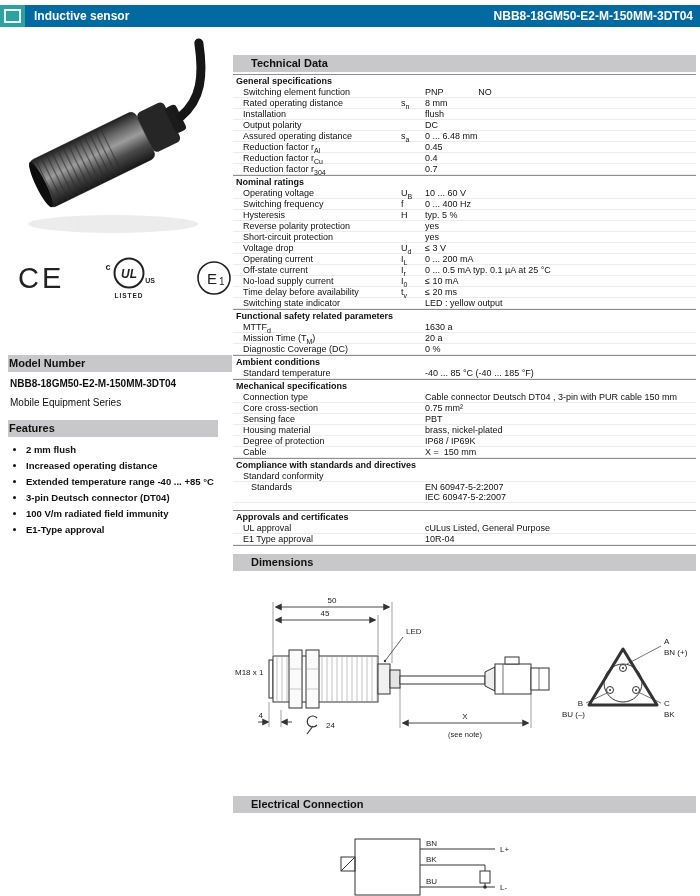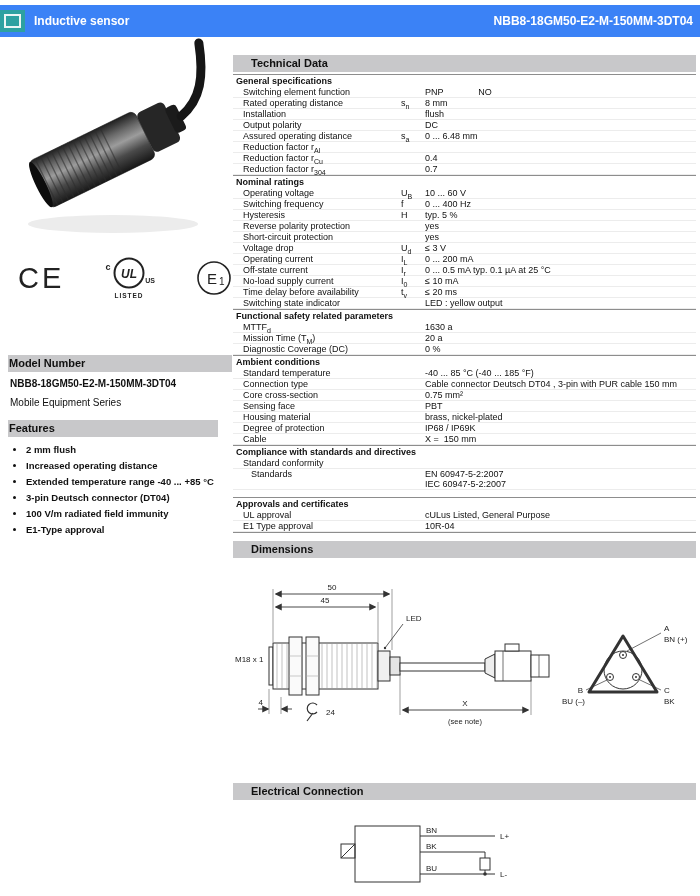--- a/index.html
+++ b/index.html
@@ -1,21 +1,21 @@
 <!DOCTYPE html>
 <html><head>
 <meta charset="utf-8">
 <style>
   * { margin:0; padding:0; box-sizing:border-box; }
   html,body { background:#fff; }
   body { font-family:"Liberation Sans","DejaVu Sans",sans-serif; color:#111; }
   .page { position:relative; width:700px; height:896px; overflow:hidden; background:#fff; }
 
   
-  .topbar { position:absolute; top:5px; left:0; width:700px; height:32px; background:#3b82f6; display:flex; align-items:center; }
+  .topbar { position:absolute; top:5px; left:0; width:700px; height:22px; background:#0369a1; display:flex; align-items:center; }
   .logo-square { width:25px; height:22px; background:#2da1a1; position:relative; flex:0 0 auto; }
   .logo-square::after { content:""; position:absolute; inset:4px; border:2px solid #eaf5f5; }
   .topbar-title { color:#fff; font-size:12px; font-weight:bold; margin-left:9px; }
   .topbar-model { color:#fff; font-size:12px; font-weight:bold; margin-left:auto; margin-right:7px; }
 
   
   .left-col { position:absolute; left:8px; top:28px; width:224px; height:862px; }
   .photo { position:absolute; top:0; left:0; width:224px; height:224px; }
   .certs { position:absolute; top:227px; left:10px; display:flex; align-items:center; gap:36px; }
   .ce { font-size:29px; color:#222; letter-spacing:3px; }
@@ -141,20 +141,21 @@
           <span class="tval">DC</span>
         </div>
         <div class="trow">
           <span class="tlabel">Assured operating distance</span>
           <span class="tsym">s<sub>a</sub></span>
           <span class="tval">0 ... 6.48 mm</span>
         </div>
         <div class="trow">
           <span class="tlabel">Reduction factor r<sub>Al</sub></span>
           <span class="tsym"></span>
+          <span class="tval">0.45</span>
         </div>
         <div class="trow">
           <span class="tlabel">Reduction factor r<sub>Cu</sub></span>
           <span class="tsym"></span>
           <span class="tval">0.4</span>
         </div>
         <div class="trow">
           <span class="tlabel">Reduction factor r<sub>304</sub></span>
           <span class="tsym"></span>
           <span class="tval">0.7</span>
@@ -230,20 +231,21 @@
           <span class="tlabel">Diagnostic Coverage (DC)</span>
           <span class="tsym"></span>
           <span class="tval">0 %</span>
         </div>
         <div class="sec-header">Ambient conditions</div>
         <div class="trow">
           <span class="tlabel">Standard temperature</span>
           <span class="tsym"></span>
           <span class="tval">-40 ... 85 °C (-40 ... 185 °F)</span>
         </div>
+        <div class="sec-header">Mechanical specifications</div>
         <div class="trow">
           <span class="tlabel">Connection type</span>
           <span class="tsym"></span>
           <span class="tval">Cable connector Deutsch DT04 , 3-pin with PUR cable 150 mm</span>
         </div>
         <div class="trow">
           <span class="tlabel">Core cross-section</span>
           <span class="tsym"></span>
           <span class="tval">0.75 mm²</span>
         </div>

